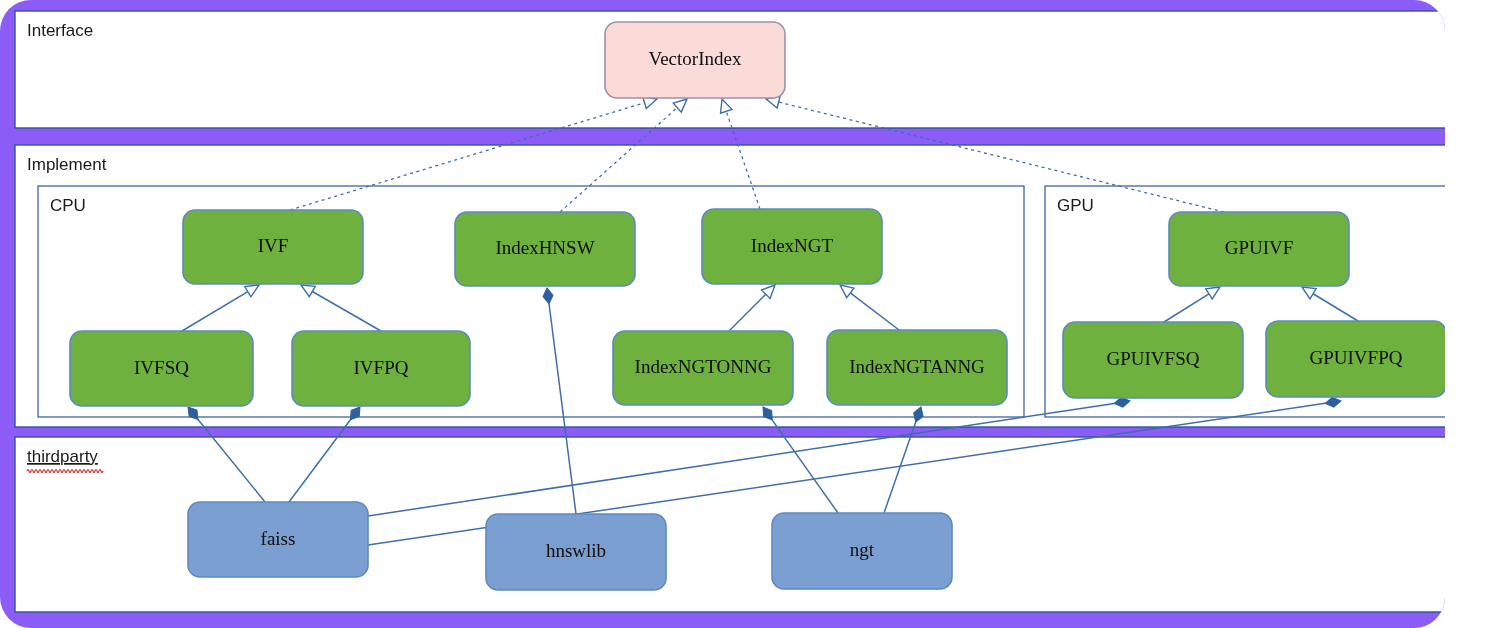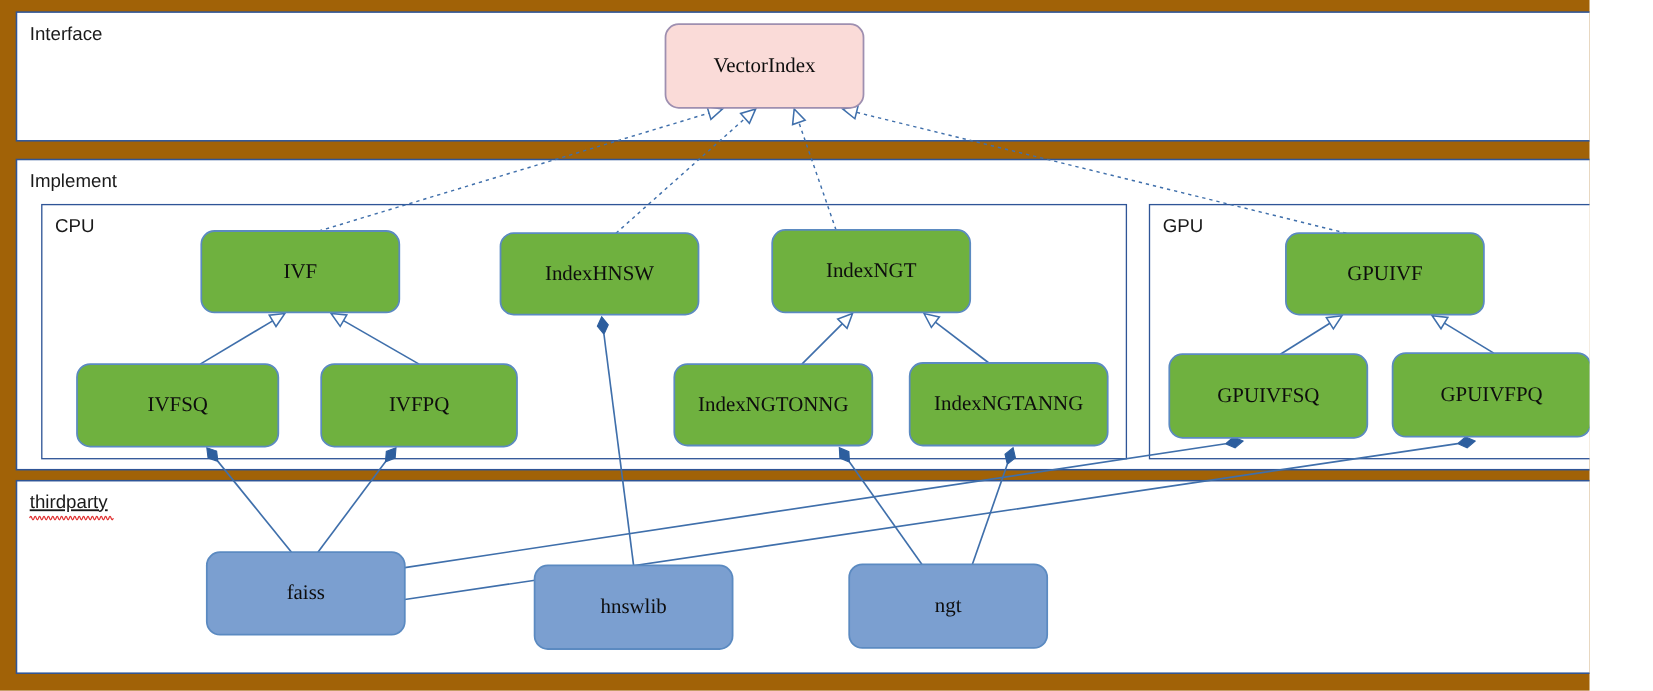--- a/index.html
+++ b/index.html
@@ -7,22 +7,23 @@
     padding: 0;
     background: #ffffff;
   }
   body {
     font-family: "Liberation Sans", sans-serif;
   }
   #diagram-root {
     position: relative;
     width: 1445px;
     height: 628px;
-    background: #a16207;
+    background: #8b5cf6;
     overflow: hidden;
+    border-radius: 31px;
   }
   svg#canvas {
     position: absolute;
     left: 0;
     top: 0;
     width: 1503px;
     height: 628px;
   }
   .grp-rect {
     fill: #ffffff;

